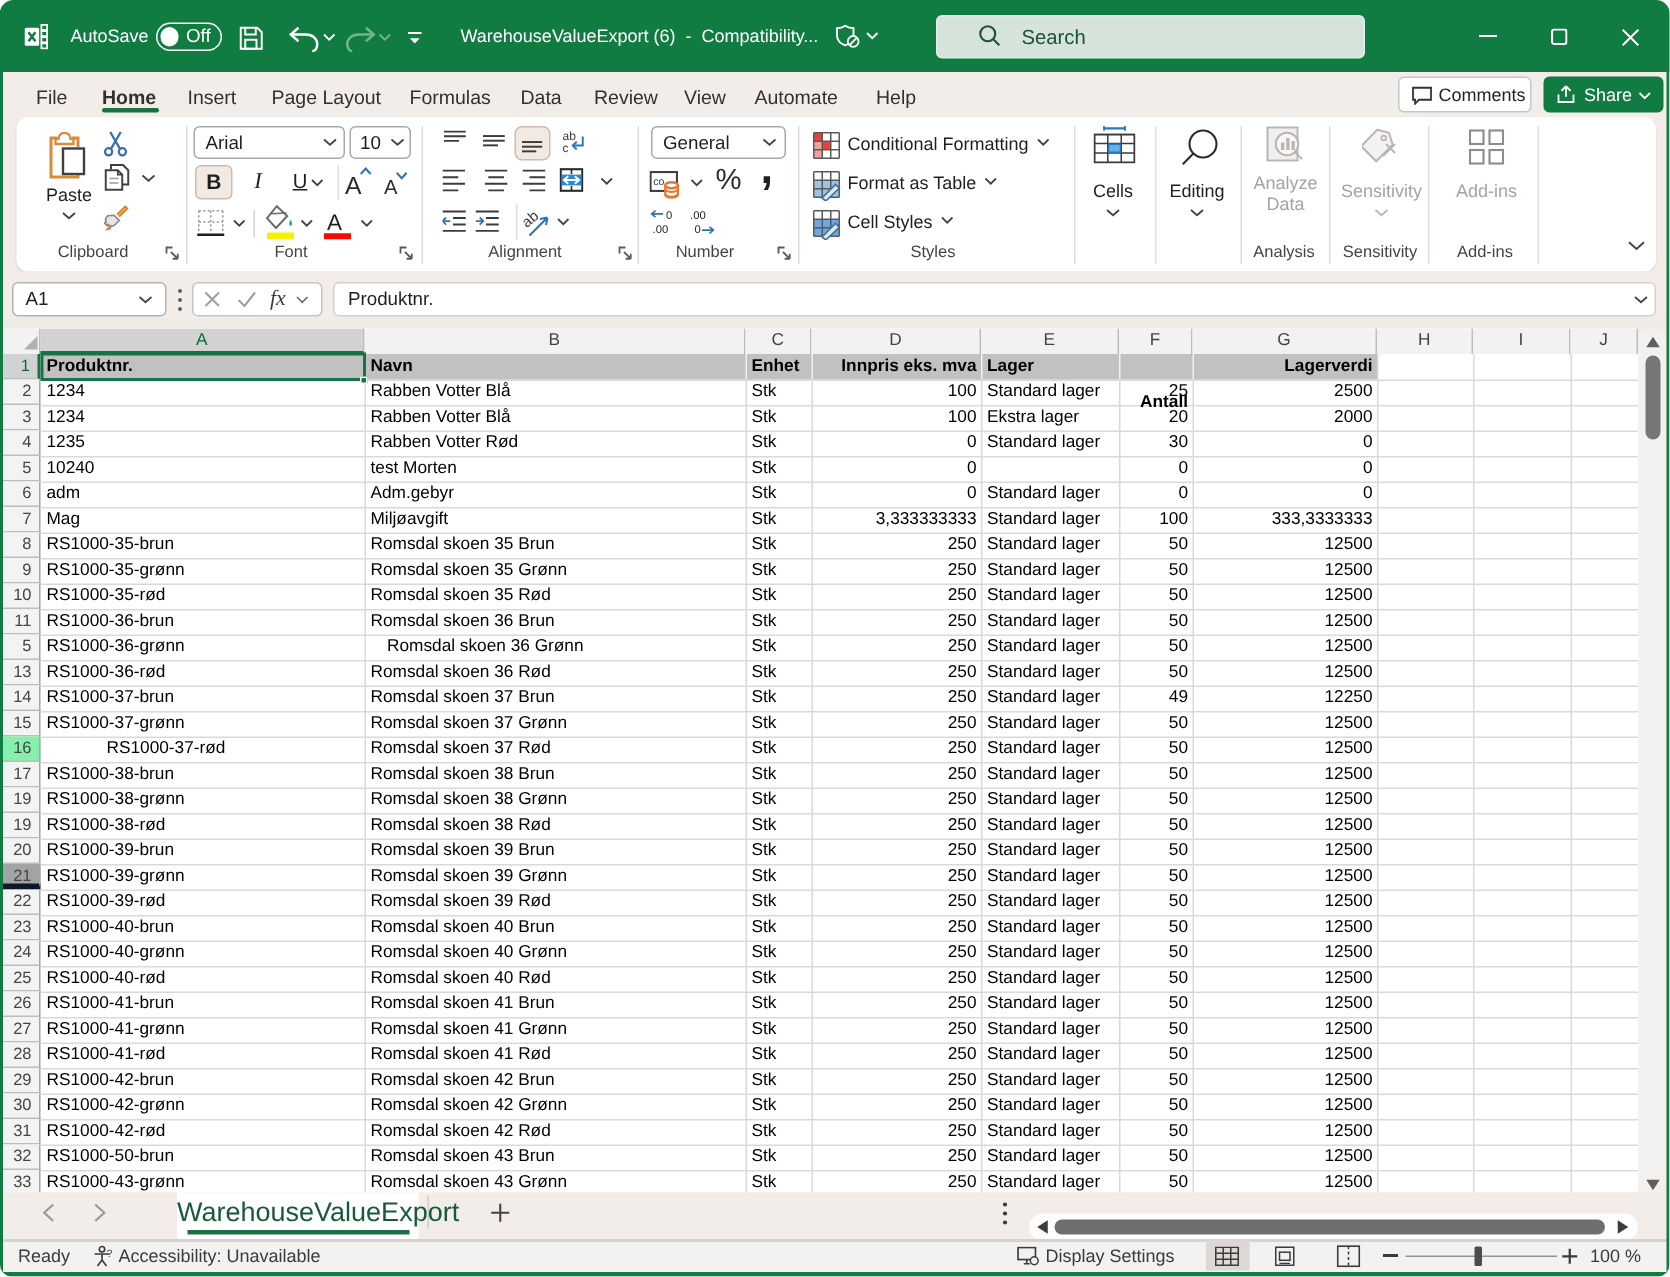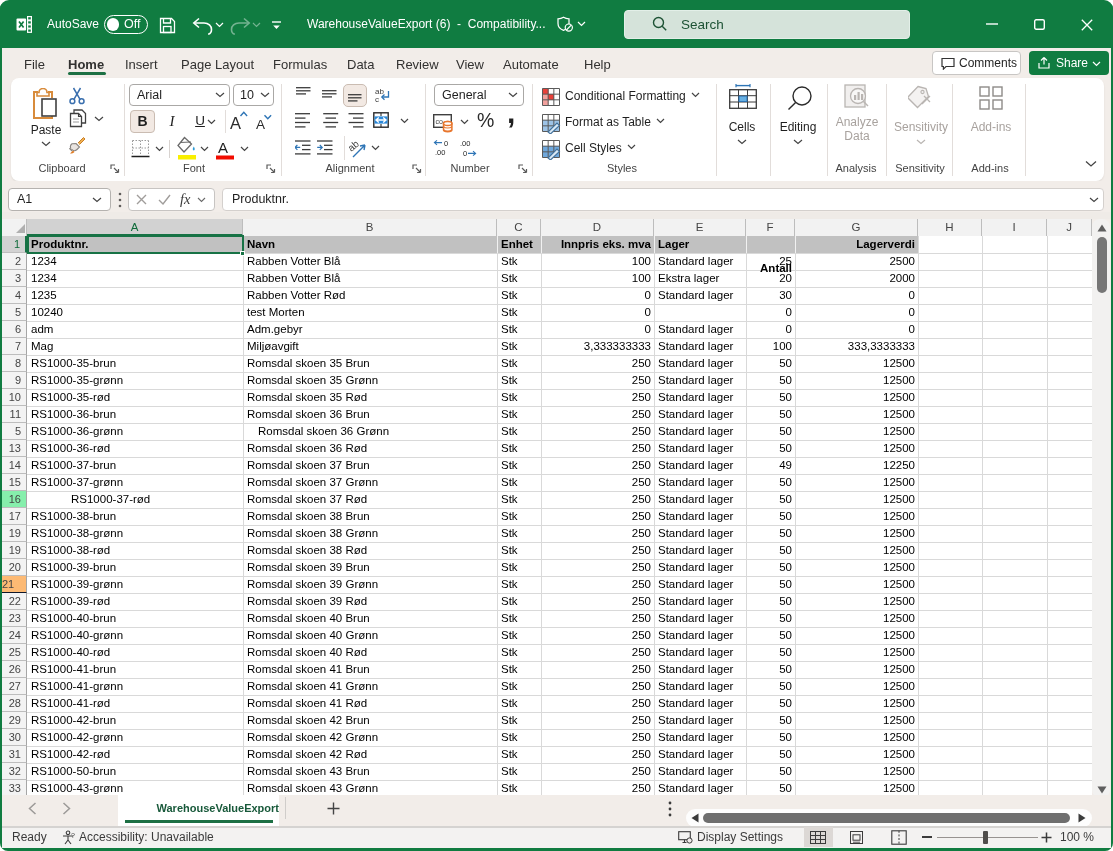--- a/index.html
+++ b/index.html
@@ -489,21 +489,21 @@
 <div class="a" style="left:0;top:187.00px;width:25px;height:17.00px;background:#f3f3f3;border-right:1px solid #a6a6a6;border-bottom:1px solid #bdbdbd;color:#454545;font-size:11px;text-align:right;line-height:17.00px;padding-right:5px;">11</div>
 <div class="a" style="left:0;top:204.00px;width:25px;height:17.00px;background:#f3f3f3;border-right:1px solid #a6a6a6;border-bottom:1px solid #bdbdbd;color:#454545;font-size:11px;text-align:right;line-height:17.00px;padding-right:5px;">5</div>
 <div class="a" style="left:0;top:221.00px;width:25px;height:17.00px;background:#f3f3f3;border-right:1px solid #a6a6a6;border-bottom:1px solid #bdbdbd;color:#454545;font-size:11px;text-align:right;line-height:17.00px;padding-right:5px;">13</div>
 <div class="a" style="left:0;top:238.00px;width:25px;height:17.00px;background:#f3f3f3;border-right:1px solid #a6a6a6;border-bottom:1px solid #bdbdbd;color:#454545;font-size:11px;text-align:right;line-height:17.00px;padding-right:5px;">14</div>
 <div class="a" style="left:0;top:255.00px;width:25px;height:17.00px;background:#f3f3f3;border-right:1px solid #a6a6a6;border-bottom:1px solid #bdbdbd;color:#454545;font-size:11px;text-align:right;line-height:17.00px;padding-right:5px;">15</div>
 <div class="a" style="left:0;top:272.00px;width:25px;height:17.00px;background:#86efac;border-right:1px solid #a6a6a6;border-bottom:1px solid #bdbdbd;color:#454545;font-size:11px;text-align:right;line-height:17.00px;padding-right:5px;">16</div>
 <div class="a" style="left:0;top:289.00px;width:25px;height:17.00px;background:#f3f3f3;border-right:1px solid #a6a6a6;border-bottom:1px solid #bdbdbd;color:#454545;font-size:11px;text-align:right;line-height:17.00px;padding-right:5px;">17</div>
 <div class="a" style="left:0;top:306.00px;width:25px;height:17.00px;background:#f3f3f3;border-right:1px solid #a6a6a6;border-bottom:1px solid #bdbdbd;color:#454545;font-size:11px;text-align:right;line-height:17.00px;padding-right:5px;">19</div>
 <div class="a" style="left:0;top:323.00px;width:25px;height:17.00px;background:#f3f3f3;border-right:1px solid #a6a6a6;border-bottom:1px solid #bdbdbd;color:#454545;font-size:11px;text-align:right;line-height:17.00px;padding-right:5px;">19</div>
 <div class="a" style="left:0;top:340.00px;width:25px;height:17.00px;background:#f3f3f3;border-right:1px solid #a6a6a6;border-bottom:1px solid #bdbdbd;color:#454545;font-size:11px;text-align:right;line-height:17.00px;padding-right:5px;">20</div>
-<div class="a" style="left:0;top:357.00px;width:25px;height:17.00px;background:#fdba74;border-right:1px solid #a6a6a6;border-bottom:1px solid #0f172a;color:#454545;font-size:11px;text-align:left;line-height:17.00px;padding-right:5px;">21</div>
+<div class="a" style="left:0;top:357.00px;width:25px;height:17.00px;background:#a3a3a3;border-right:1px solid #a6a6a6;border-bottom:4px solid #0f172a;color:#454545;font-size:11px;text-align:right;line-height:17.00px;padding-right:5px;">21</div>
 <div class="a" style="left:0;top:374.00px;width:25px;height:17.00px;background:#f3f3f3;border-right:1px solid #a6a6a6;border-bottom:1px solid #bdbdbd;color:#454545;font-size:11px;text-align:right;line-height:17.00px;padding-right:5px;">22</div>
 <div class="a" style="left:0;top:391.00px;width:25px;height:17.00px;background:#f3f3f3;border-right:1px solid #a6a6a6;border-bottom:1px solid #bdbdbd;color:#454545;font-size:11px;text-align:right;line-height:17.00px;padding-right:5px;">23</div>
 <div class="a" style="left:0;top:408.00px;width:25px;height:17.00px;background:#f3f3f3;border-right:1px solid #a6a6a6;border-bottom:1px solid #bdbdbd;color:#454545;font-size:11px;text-align:right;line-height:17.00px;padding-right:5px;">24</div>
 <div class="a" style="left:0;top:425.00px;width:25px;height:17.00px;background:#f3f3f3;border-right:1px solid #a6a6a6;border-bottom:1px solid #bdbdbd;color:#454545;font-size:11px;text-align:right;line-height:17.00px;padding-right:5px;">25</div>
 <div class="a" style="left:0;top:442.00px;width:25px;height:17.00px;background:#f3f3f3;border-right:1px solid #a6a6a6;border-bottom:1px solid #bdbdbd;color:#454545;font-size:11px;text-align:right;line-height:17.00px;padding-right:5px;">26</div>
 <div class="a" style="left:0;top:459.00px;width:25px;height:17.00px;background:#f3f3f3;border-right:1px solid #a6a6a6;border-bottom:1px solid #bdbdbd;color:#454545;font-size:11px;text-align:right;line-height:17.00px;padding-right:5px;">27</div>
 <div class="a" style="left:0;top:476.00px;width:25px;height:17.00px;background:#f3f3f3;border-right:1px solid #a6a6a6;border-bottom:1px solid #bdbdbd;color:#454545;font-size:11px;text-align:right;line-height:17.00px;padding-right:5px;">28</div>
 <div class="a" style="left:0;top:493.00px;width:25px;height:17.00px;background:#f3f3f3;border-right:1px solid #a6a6a6;border-bottom:1px solid #bdbdbd;color:#454545;font-size:11px;text-align:right;line-height:17.00px;padding-right:5px;">29</div>
 <div class="a" style="left:0;top:510.00px;width:25px;height:17.00px;background:#f3f3f3;border-right:1px solid #a6a6a6;border-bottom:1px solid #bdbdbd;color:#454545;font-size:11px;text-align:right;line-height:17.00px;padding-right:5px;">30</div>
 <div class="a" style="left:0;top:527.00px;width:25px;height:17.00px;background:#f3f3f3;border-right:1px solid #a6a6a6;border-bottom:1px solid #bdbdbd;color:#454545;font-size:11px;text-align:right;line-height:17.00px;padding-right:5px;">31</div>
@@ -801,21 +801,21 @@
       <path d="M5 7.5 L9.5 0.5 H0.5 z" fill="#5f5f5f"></path>
     </svg>
 <div class="a" style="left:0;top:794.5px;width:1113px;height:31.5px;background:#f2ede9;"></div>
 <svg class="ic" style="left:28px;top:802px" width="9" height="13" viewBox="0 0 9 13">
       <path d="M7.5 1 L1.5 6.5 L7.5 12" fill="none" stroke="#9c9a98" stroke-width="1.5"></path>
     </svg>
 <svg class="ic" style="left:62px;top:802px" width="9" height="13" viewBox="0 0 9 13">
       <path d="M1.5 1 L7.5 6.5 L1.5 12" fill="none" stroke="#9c9a98" stroke-width="1.5"></path>
     </svg>
 <div class="a" style="left:118px;top:794.5px;width:161px;height:31.5px;background:#fff;"></div>
-<div class="a" style="left:118px;top:795px;width:161px;height:26px;line-height:26px;text-align:right;font-size:11px;font-weight:bold;color:#18593a;">WarehouseValueExport</div>
+<div class="a" style="left:118px;top:795px;width:161px;height:26px;line-height:26px;text-align:right;font-size:18px;font-weight:normal;color:#18593a;">WarehouseValueExport</div>
 <div class="a" style="left:125px;top:820px;width:148px;height:3px;background:#1d7044;"></div>
 <div class="a" style="left:285px;top:797px;width:1px;height:22px;background:#d0cdca;"></div>
 <svg class="ic" style="left:327px;top:802px" width="13" height="13" viewBox="0 0 13 13">
       <path d="M6.5 0.5 v12 M0.5 6.5 h12" stroke="#444" stroke-width="1.4"></path>
     </svg>
 <svg class="ic" style="left:668px;top:801px" width="4" height="16" viewBox="0 0 4 16">
 <circle cx="2" cy="2" r="1.4" fill="#3b3b3b"></circle>
       <circle cx="2" cy="8" r="1.4" fill="#3b3b3b"></circle>
       <circle cx="2" cy="14" r="1.4" fill="#3b3b3b"></circle>
 </svg>

